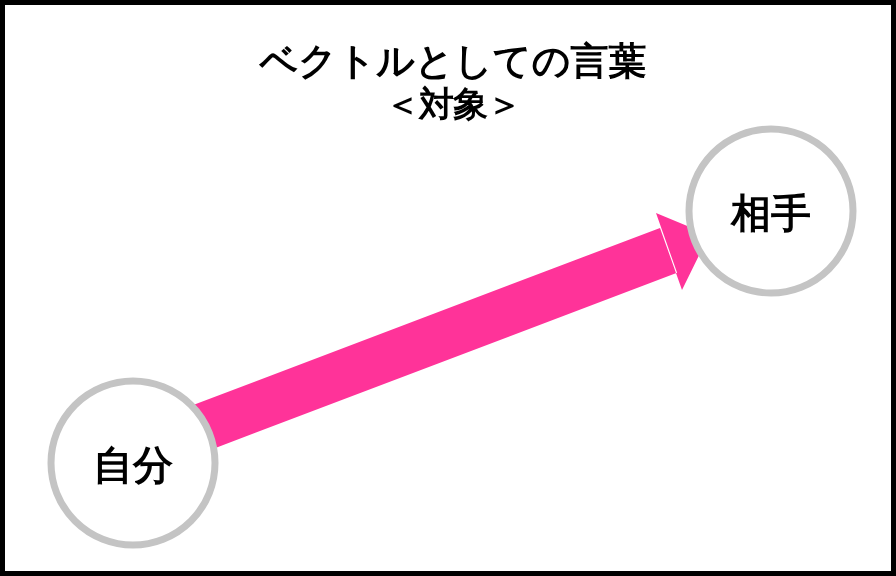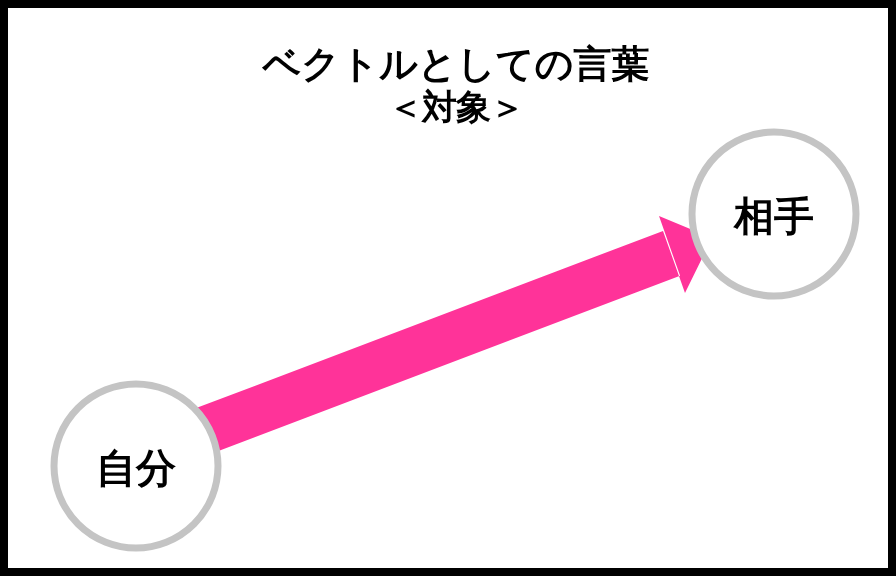--- a/index.html
+++ b/index.html
@@ -11,21 +11,21 @@
   body {
     font-family: "DejaVu Sans", "Liberation Sans", sans-serif;
   }
 
   #canvas {
     position: relative;
     width: 896px;
     height: 576px;
     background: #ffffff;
     box-sizing: border-box;
-    border: 8px solid #4c1d95;
+    border: 5px solid #4c1d95;
     overflow: hidden;
   }
 
   
   .title-block {
     position: absolute;
     left: 0;
     top: 34px;
     width: 896px;
     text-align: center;

